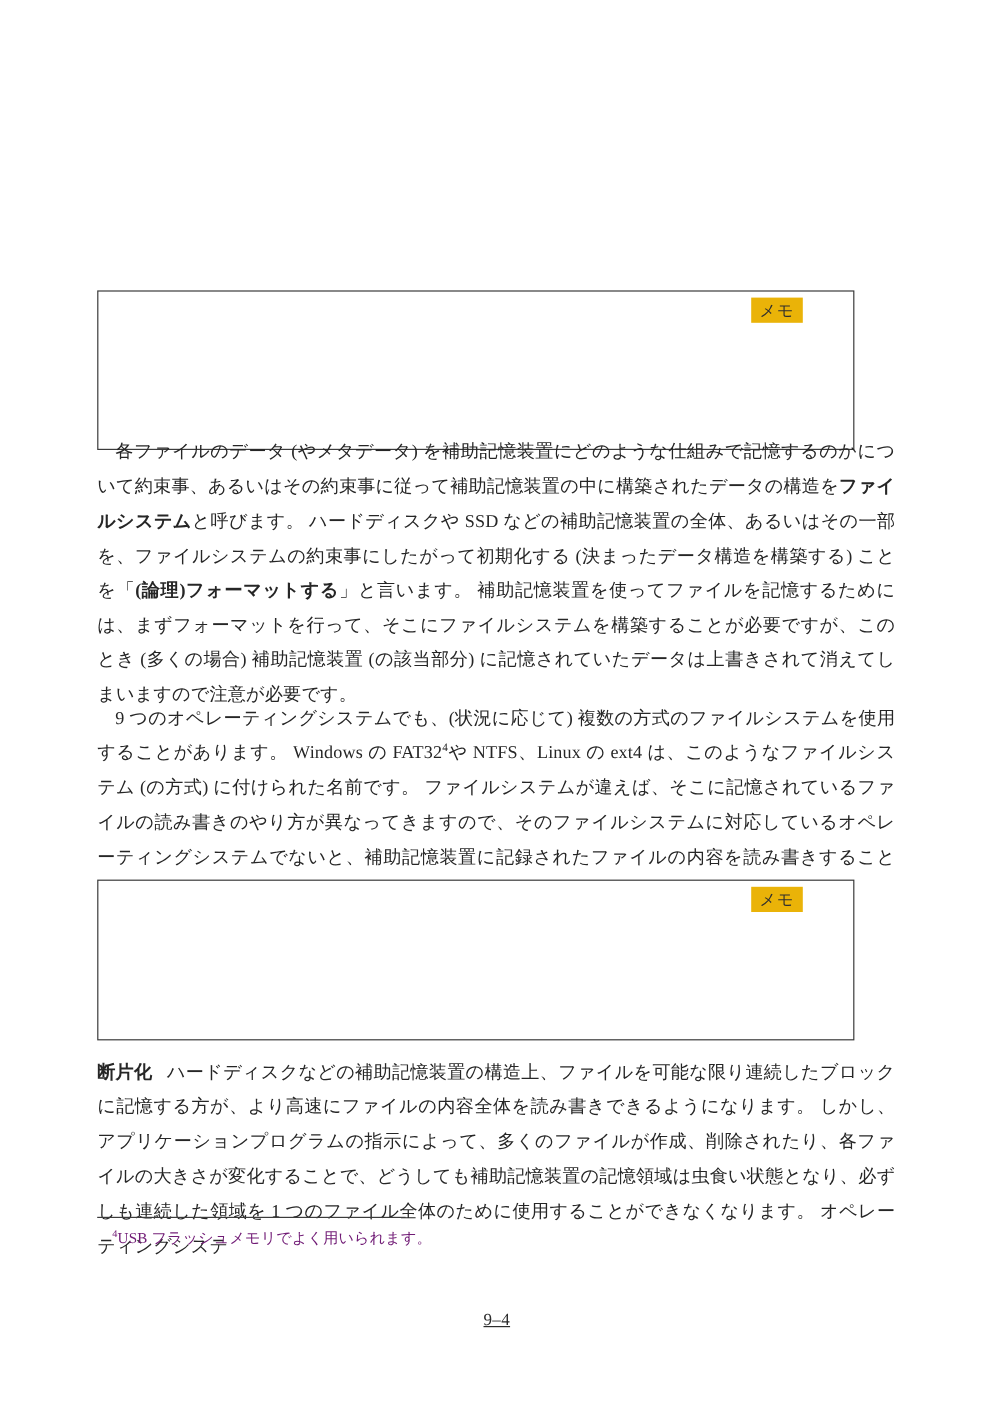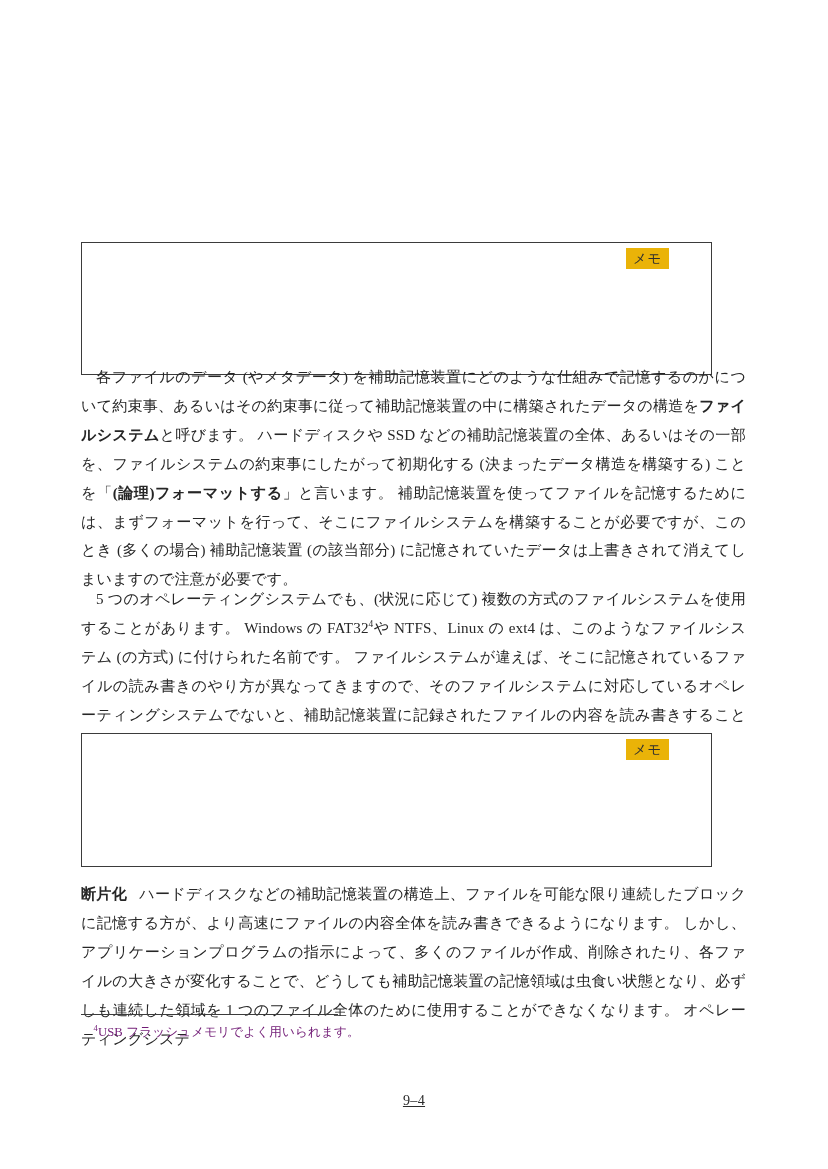--- a/index.html
+++ b/index.html
@@ -141,21 +141,21 @@
 
 <div class="page">
 
 
   <div class="memo-box" id="memo-box-1">
     <span class="memo-label">メモ</span>
   </div>
 
   <p class="para" id="para-2"><span>各ファイルのデータ (やメタデータ) を補助記憶装置にどのような仕組みで記憶するのかについて約束事、あるいはその約束事に従って補助記憶装置の中に構築されたデータの構造を</span><b>ファイルシステム</b><span>と呼びます。 ハードディスクや SSD などの補助記憶装置の全体、あるいはその一部を、ファイルシステムの約束事にしたがって初期化する (決まったデータ構造を構築する) ことを「</span><b>(論理)フォーマットする</b><span>」と言います。 補助記憶装置を使ってファイルを記憶するためには、まずフォーマットを行って、そこにファイルシステムを構築することが必要ですが、このとき (多くの場合) 補助記憶装置 (の該当部分) に記憶されていたデータは上書きされて消えてしまいますので注意が必要です。</span></p>
 
-  <p class="para" id="para-3"><span>5 つのオペレーティングシステムでも、(状況に応じて) 複数の方式のファイルシステムを使用することがあります。 Windows の FAT32</span><sup class="fn">4</sup><span>や NTFS、Linux の ext4 は、このようなファイルシステム (の方式) に付けられた名前です。 ファイルシステムが違えば、そこに記憶されているファイルの読み書きのやり方が異なってきますので、そのファイルシステムに対応しているオペレーティングシステムでないと、補助記憶装置に記録されたファイルの内容を読み書きすることはできません。</span></p>
+  <p class="para" id="para-3"><span>9 つのオペレーティングシステムでも、(状況に応じて) 複数の方式のファイルシステムを使用することがあります。 Windows の FAT32</span><sup class="fn">4</sup><span>や NTFS、Linux の ext4 は、このようなファイルシステム (の方式) に付けられた名前です。 ファイルシステムが違えば、そこに記憶されているファイルの読み書きのやり方が異なってきますので、そのファイルシステムに対応しているオペレーティングシステムでないと、補助記憶装置に記録されたファイルの内容を読み書きすることはできません。</span></p>
 
   <div class="memo-box" id="memo-box-2">
     <span class="memo-label">メモ</span>
   </div>
 
   <p class="para no-indent" id="para-4"><b>断片化</b><span>&nbsp;&nbsp;&nbsp;</span><span>ハードディスクなどの補助記憶装置の構造上、ファイルを可能な限り連続したブロックに記憶する方が、より高速にファイルの内容全体を読み書きできるようになります。 しかし、アプリケーションプログラムの指示によって、多くのファイルが作成、削除されたり、各ファイルの大きさが変化することで、どうしても補助記憶装置の記憶領域は虫食い状態となり、必ずしも連続した領域を 1 つのファイル全体のために使用することができなくなります。 オペレーティングシステ</span></p>
 
   <div class="footnote-area">
     <div class="footnote-rule"></div>
     <p class="footnote-text"><sup>4</sup><span>USB フラッシュメモリでよく用いられます。</span></p>

